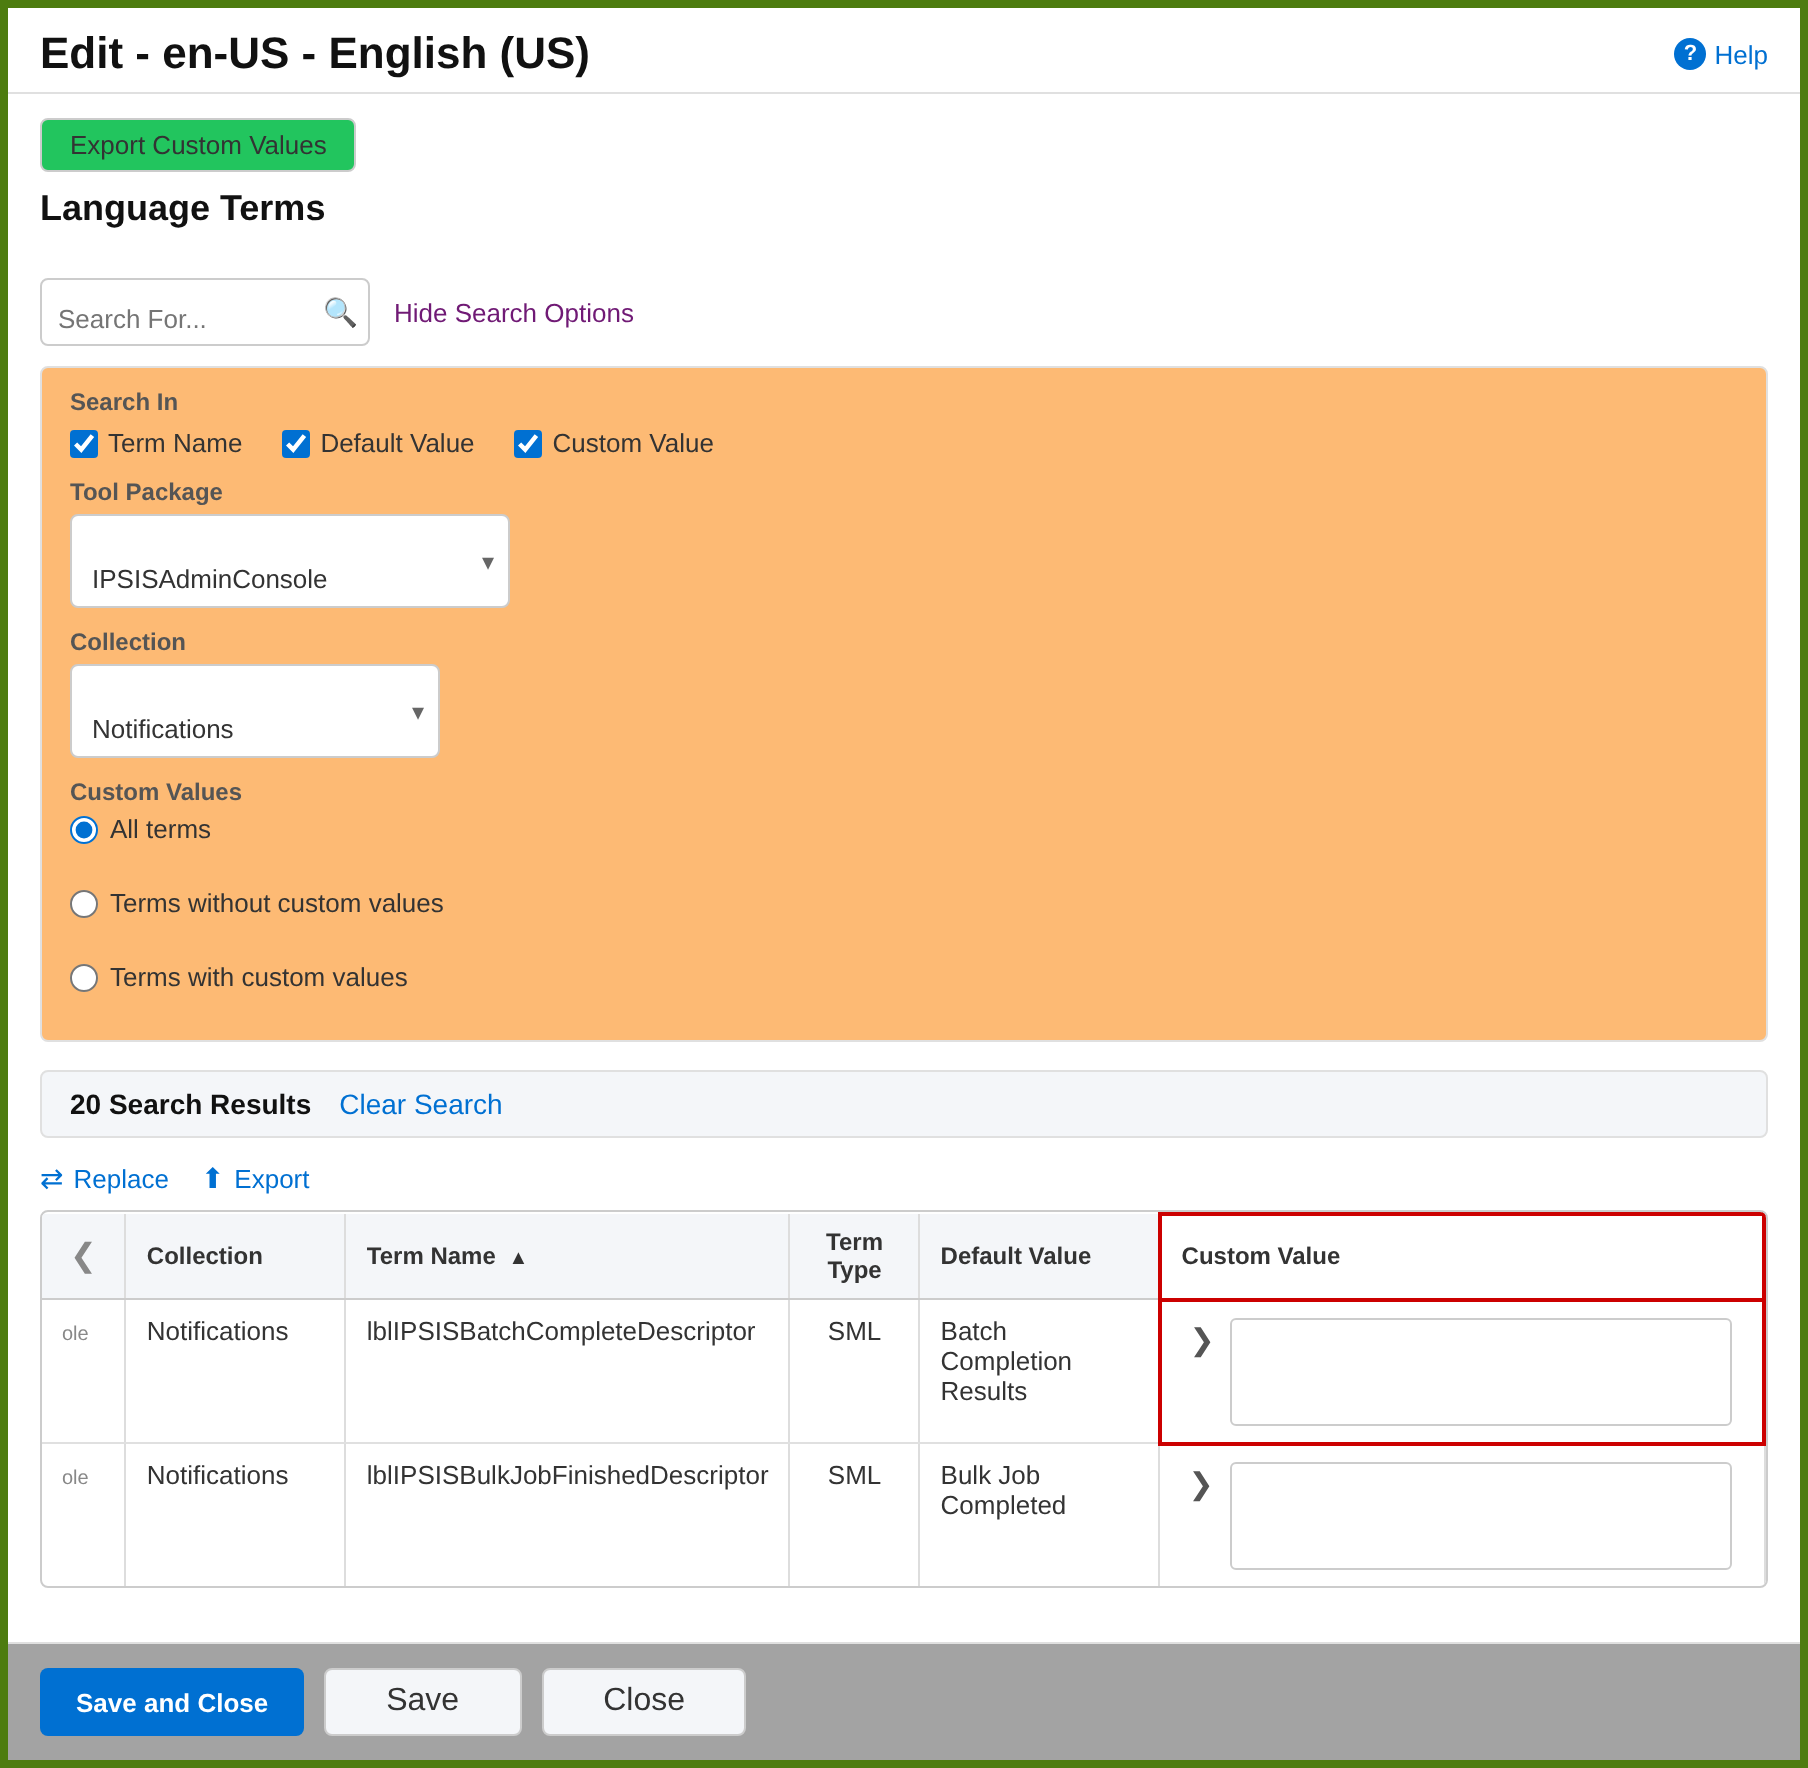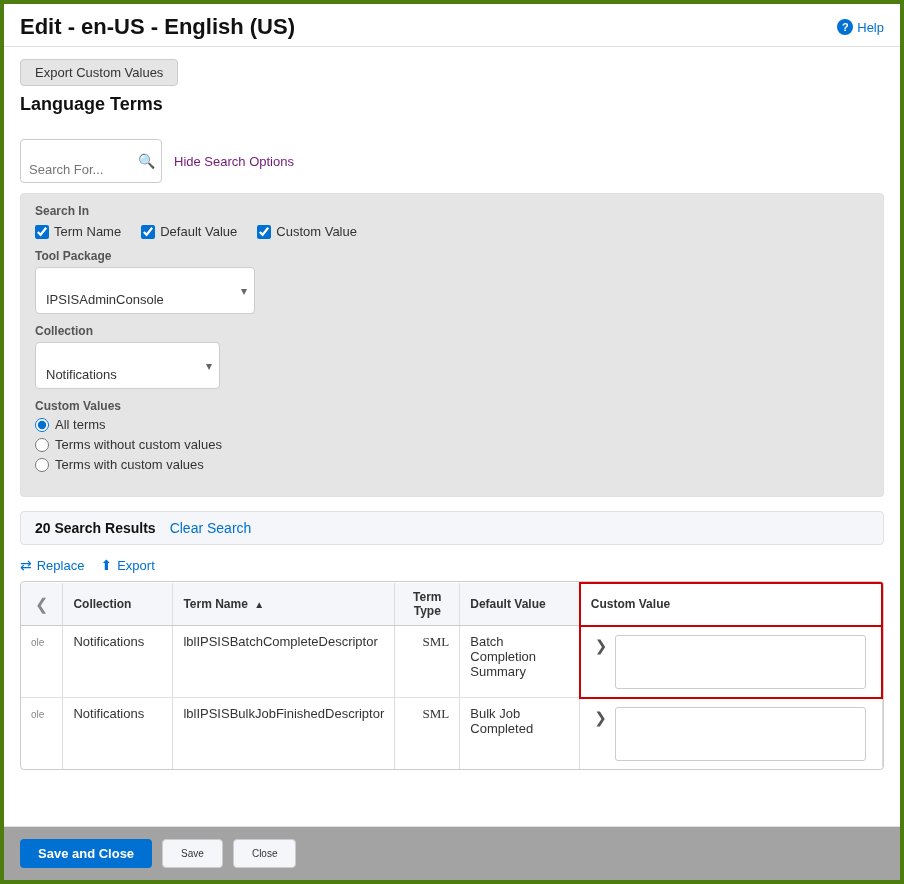--- a/index.html
+++ b/index.html
@@ -48,21 +48,21 @@
       display: inline-flex;
       align-items: center;
       justify-content: center;
       font-weight: bold;
     }
     .main-content {
       padding: 12px 16px;
       flex: 1;
     }
     .export-btn {
-      background: #e5e5e5;
+      background: #22c55e;
       border: 1px solid #ccc;
       border-radius: 4px;
       padding: 5px 14px;
       font-size: 13px;
       cursor: pointer;
       color: #333;
       margin-bottom: 8px;
     }
     .section-title {
       font-size: 18px;
@@ -77,42 +77,42 @@
       margin-bottom: 10px;
     }
     .search-input-wrapper {
       position: relative;
       display: flex;
       align-items: center;
     }
     .search-input {
       border: 1px solid #ccc;
       border-radius: 4px;
-      padding: 22px 28px 5px 8px;
-      font-size: 13px;
-      width: 142px;
+      padding: 12px 28px 5px 8px;
+      font-size: 13px;
+      width: 165px;
       color: #aaa;
     }
     .search-icon-btn {
       position: absolute;
       right: 6px;
       background: none;
       border: none;
       cursor: pointer;
       color: #888;
       font-size: 14px;
     }
     .hide-options-link {
       color: #701a75;
       text-decoration: none;
       font-size: 13px;
       cursor: pointer;
     }
     .search-options {
-      background: #e5e5e5;
+      background: #fdba74;
       border: 1px solid #e0e0e0;
       border-radius: 4px;
       padding: 10px 14px 14px 14px;
       margin-bottom: 10px;
     }
     .search-in-label {
       font-size: 12px;
       font-weight: bold;
       color: #555;
       margin-bottom: 6px;
@@ -163,21 +163,21 @@
       right: 8px;
       top: 50%;
       transform: translateY(-50%);
       pointer-events: none;
       color: #666;
       font-size: 12px;
     }
     .radio-group {
       display: flex;
       flex-direction: column;
-      gap: 5px;
+      gap: 22px;
       justify-content: flex-end;
     }
     .radio-item {
       display: flex;
       align-items: center;
       gap: 6px;
       font-size: 13px;
     }
     .radio-item input[type="radio"] {
       accent-color: #0070d2;
@@ -277,21 +277,21 @@
       min-height: 54px;
       width: calc(100% - 30px);
       margin-left: 4px;
       background: #fff;
       display: inline-block;
     }
     .custom-val-inline {
       display: flex;
       align-items: flex-start;
     }
-    .term-type-cell { text-align: right; font-family: Liberation Serif, serif; }
+    .term-type-cell { text-align: center; }
     .footer-bar {
       display: flex;
       gap: 10px;
       padding: 12px 16px;
       border-top: 1px solid #e0e0e0;
       background: #a3a3a3;
     }
     .btn-primary {
       background: #0070d2;
       color: #fff;
@@ -300,22 +300,22 @@
       padding: 7px 18px;
       font-size: 13px;
       cursor: pointer;
       font-weight: 600;
     }
     .btn-secondary {
       background: #f4f6f9;
       color: #333;
       border: 1px solid #ccc;
       border-radius: 4px;
-      padding: 7px 18px;
-      font-size: 10px;
+      padding: 7px 30px;
+      font-size: 16px;
       cursor: pointer;
     }
     .sort-icon { font-size: 10px; margin-left: 3px; }
   </style>
 </head>
 <body>
 
 <div class="page-container">
 
   <div class="top-bar">
@@ -459,21 +459,21 @@
             <td class="col-collection">
               <span>Notifications</span>
             </td>
             <td class="col-termname">
               <span>lblIPSISBatchCompleteDescriptor</span>
             </td>
             <td class="col-termtype term-type-cell">
               <span>SML</span>
             </td>
             <td class="col-default">
-              <span>Batch Completion Summary</span>
+              <span>Batch Completion Results</span>
             </td>
             <td style="border: 2px solid #c00;">
               <div class="custom-val-inline">
                 <button class="expand-btn">❯</button>
                 <div class="custom-val-box"></div>
               </div>
             </td>
           </tr>
 
           <tr>

